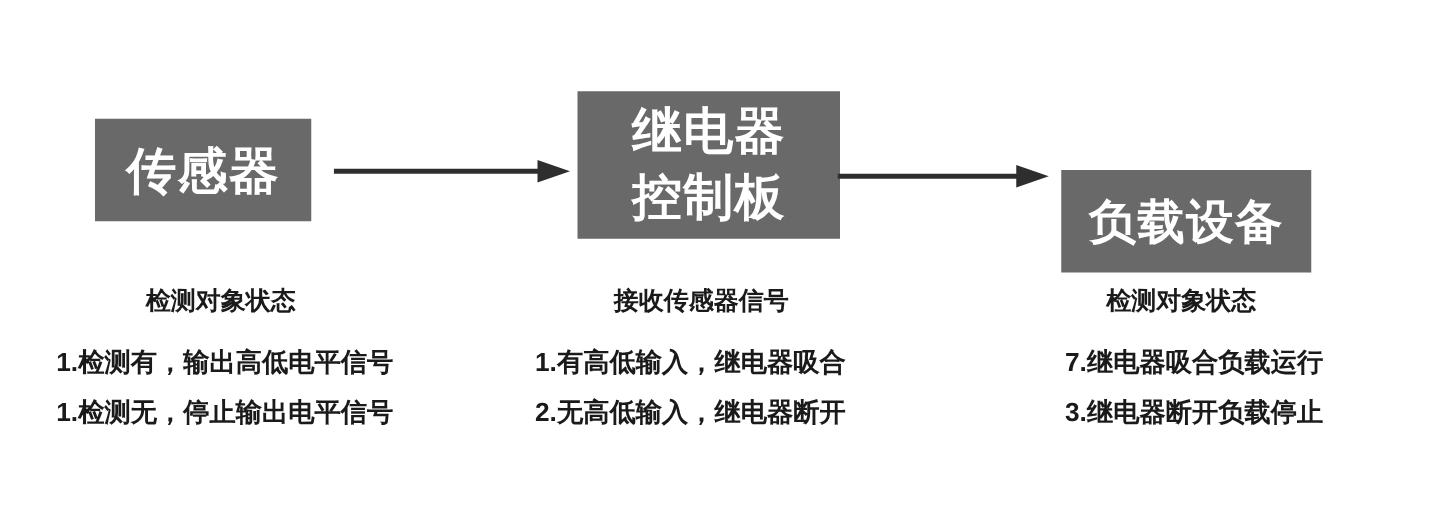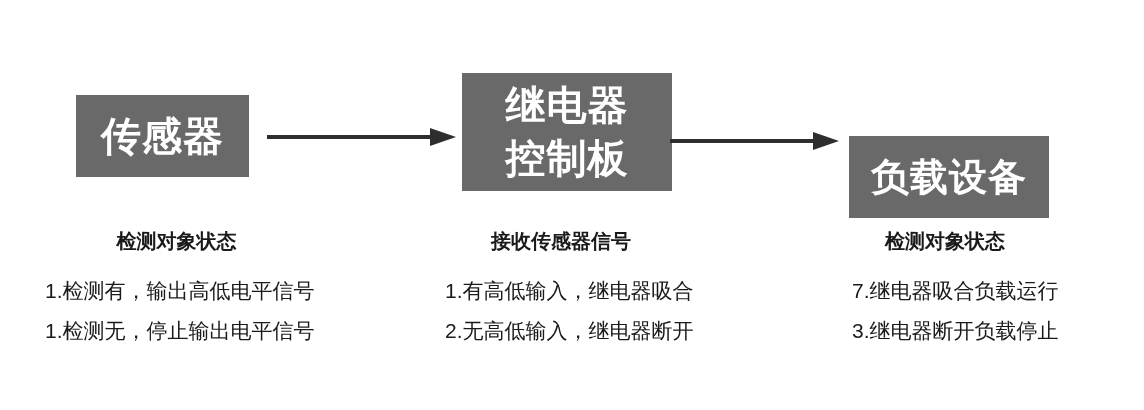--- a/index.html
+++ b/index.html
@@ -45,29 +45,29 @@
     text-align: center;
     line-height: 34px;
     white-space: nowrap;
   }
   .heading-1 { left: 38px;  width: 277px; }
   .heading-2 { left: 420px; width: 282px; }
   .heading-3 { left: 800px; width: 290px; }
   .col-item {
     position: absolute;
     font-size: 21px;
-    font-weight: 400;
+    font-weight: 700;
     line-height: 28px;
     white-space: nowrap;
     text-align: right;
   }
   .item-row-1 { top: 277px; }
   .item-row-2 { top: 317px; }
   .col-1-item { left: 45px; }
-  .col-2-item { left: 445px; }
+  .col-2-item { left: 428px; }
   .col-3-item { left: 852px; }
 </style>
 </head>
 <body>
 
 <div class="canvas">
 
   <div class="node node-sensor">
     <span>传感器</span>
   </div>

